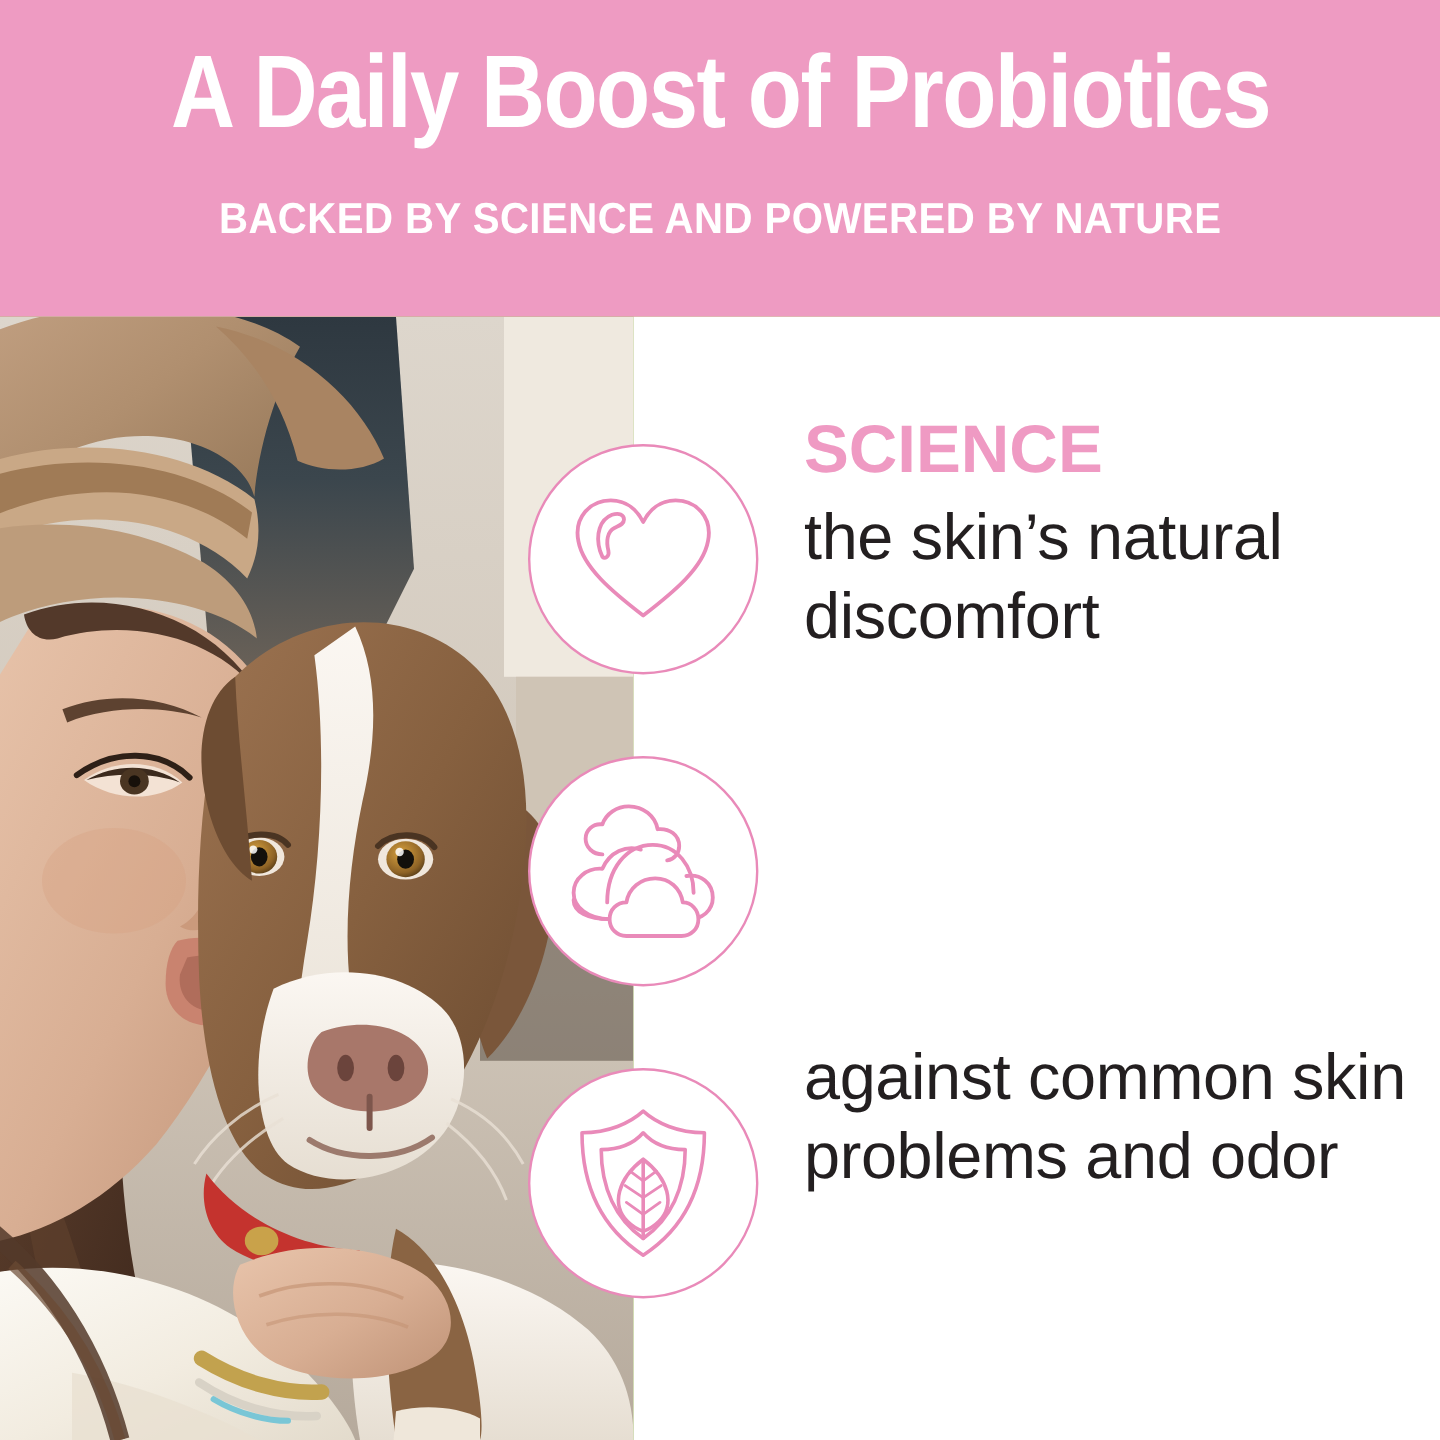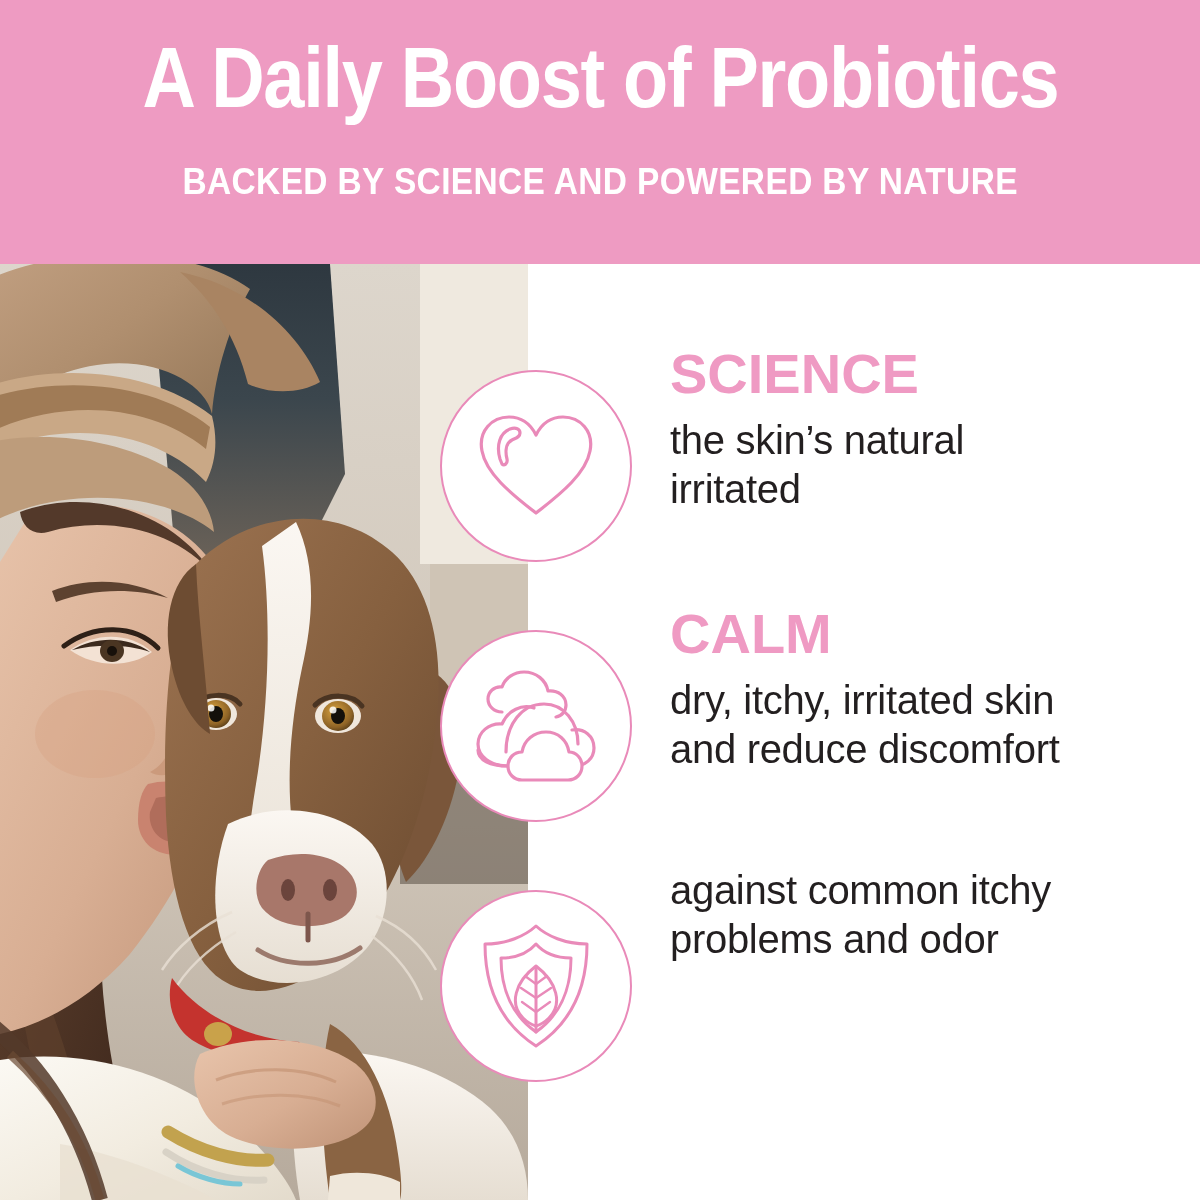--- a/index.html
+++ b/index.html
@@ -113,21 +113,21 @@
     font-weight:700;
     font-size:56px;
     line-height:1.0;
     letter-spacing:0px;
     margin-bottom:14px;
   }
   .benefit-body {
     color:#231f20;
     font-family:"Liberation Sans", sans-serif;
     font-weight:400;
-    font-size:40px;
+    font-size:54px;
     line-height:1.22;
     letter-spacing:-0.3px;
   }
   .benefit-body span { display:block; }
 </style>
 </head>
 <body>
 
 <div class="poster">
 
@@ -312,21 +312,21 @@
           <path d="M60 102 C 34 82 10 62 6 40 C 2 20 16 6 33 6 C 46 6 55 14 60 24
                    C 65 14 74 6 87 6 C 104 6 118 20 114 40 C 110 62 86 82 60 102 Z" fill="none" stroke="#e98ab9" stroke-width="3.2" stroke-linejoin="round"></path>
           <path d="M24 48 C 20 34 24 22 34 18 C 40 16 44 18 44 22 C 44 26 40 27 36 29
                    C 30 32 29 40 31 48 C 32 53 28 55 26 53 Z" fill="none" stroke="#e98ab9" stroke-width="3.2" stroke-linejoin="round"></path>
         </svg>
       </div>
       <div class="benefit-text">
         <div class="benefit-heading">SCIENCE</div>
         <div class="benefit-body">
           <span>the skin’s natural</span>
-          <span>irritated</span>
+          <span>discomfort</span>
         </div>
       </div>
     </div>
 
     <div class="benefit b1">
       <div class="icon-circle">
         <svg width="128" height="112" viewBox="0 0 128 112">
 
           <path d="M30 42 C 22 42 16 36 16 29 C 16 22 22 16 30 17
                    C 33 8 42 2 52 2 C 64 2 74 10 76 21
@@ -337,27 +337,20 @@
           <path d="M36 96 C 18 96 6 86 6 74 C 6 62 17 53 30 54
                    C 36 40 50 34 62 38" fill="none" stroke="#e98ab9" stroke-width="3.2" stroke-linecap="round" stroke-linejoin="round"></path>
           <path d="M6 80 C 6 90 18 96 36 96 L 104 96" fill="none" stroke="#e98ab9" stroke-width="3.2" stroke-linecap="round"></path>
 
           <path d="M100 60 C 112 58 122 66 122 78 C 122 89 113 96 102 96" fill="none" stroke="#e98ab9" stroke-width="3.2" stroke-linecap="round"></path>
 
           <path d="M50 110 C 42 110 36 104 36 96 C 36 88 42 82 50 82
                    C 52 70 62 62 74 62 C 86 62 95 70 97 82
                    C 104 82 110 88 110 96 C 110 104 104 110 96 110 Z" fill="#ffffff" stroke="#e98ab9" stroke-width="3.2" stroke-linejoin="round"></path>
         </svg>
-      </div>
-      <div class="benefit-text">
-        <div class="benefit-heading">CALM</div>
-        <div class="benefit-body">
-          <span>dry, itchy, irritated skin</span>
-          <span>and reduce discomfort</span>
-        </div>
       </div>
     </div>
 
     <div class="benefit b2">
       <div class="icon-circle">
         <svg width="122" height="128" viewBox="0 0 122 128">
 
           <path d="M10 22 C 32 22 50 14 61 4 C 72 14 90 22 112 22
                    C 112 64 98 100 61 124 C 24 100 10 64 10 22 Z" fill="none" stroke="#e98ab9" stroke-width="3" stroke-linejoin="round"></path>
 
@@ -370,20 +363,20 @@
           <path d="M61 62 L 50 54" stroke="#e98ab9" stroke-width="2.4" stroke-linecap="round"></path>
           <path d="M61 62 L 72 54" stroke="#e98ab9" stroke-width="2.4" stroke-linecap="round"></path>
           <path d="M61 76 L 46 66" stroke="#e98ab9" stroke-width="2.4" stroke-linecap="round"></path>
           <path d="M61 76 L 76 66" stroke="#e98ab9" stroke-width="2.4" stroke-linecap="round"></path>
           <path d="M61 90 L 47 80" stroke="#e98ab9" stroke-width="2.4" stroke-linecap="round"></path>
           <path d="M61 90 L 75 80" stroke="#e98ab9" stroke-width="2.4" stroke-linecap="round"></path>
         </svg>
       </div>
       <div class="benefit-text">
         <div class="benefit-body">
-          <span>against common itchy</span>
+          <span>against common skin</span>
           <span>problems and odor</span>
         </div>
       </div>
     </div>
 
   </div>
 </div>
 
 </body></html>

